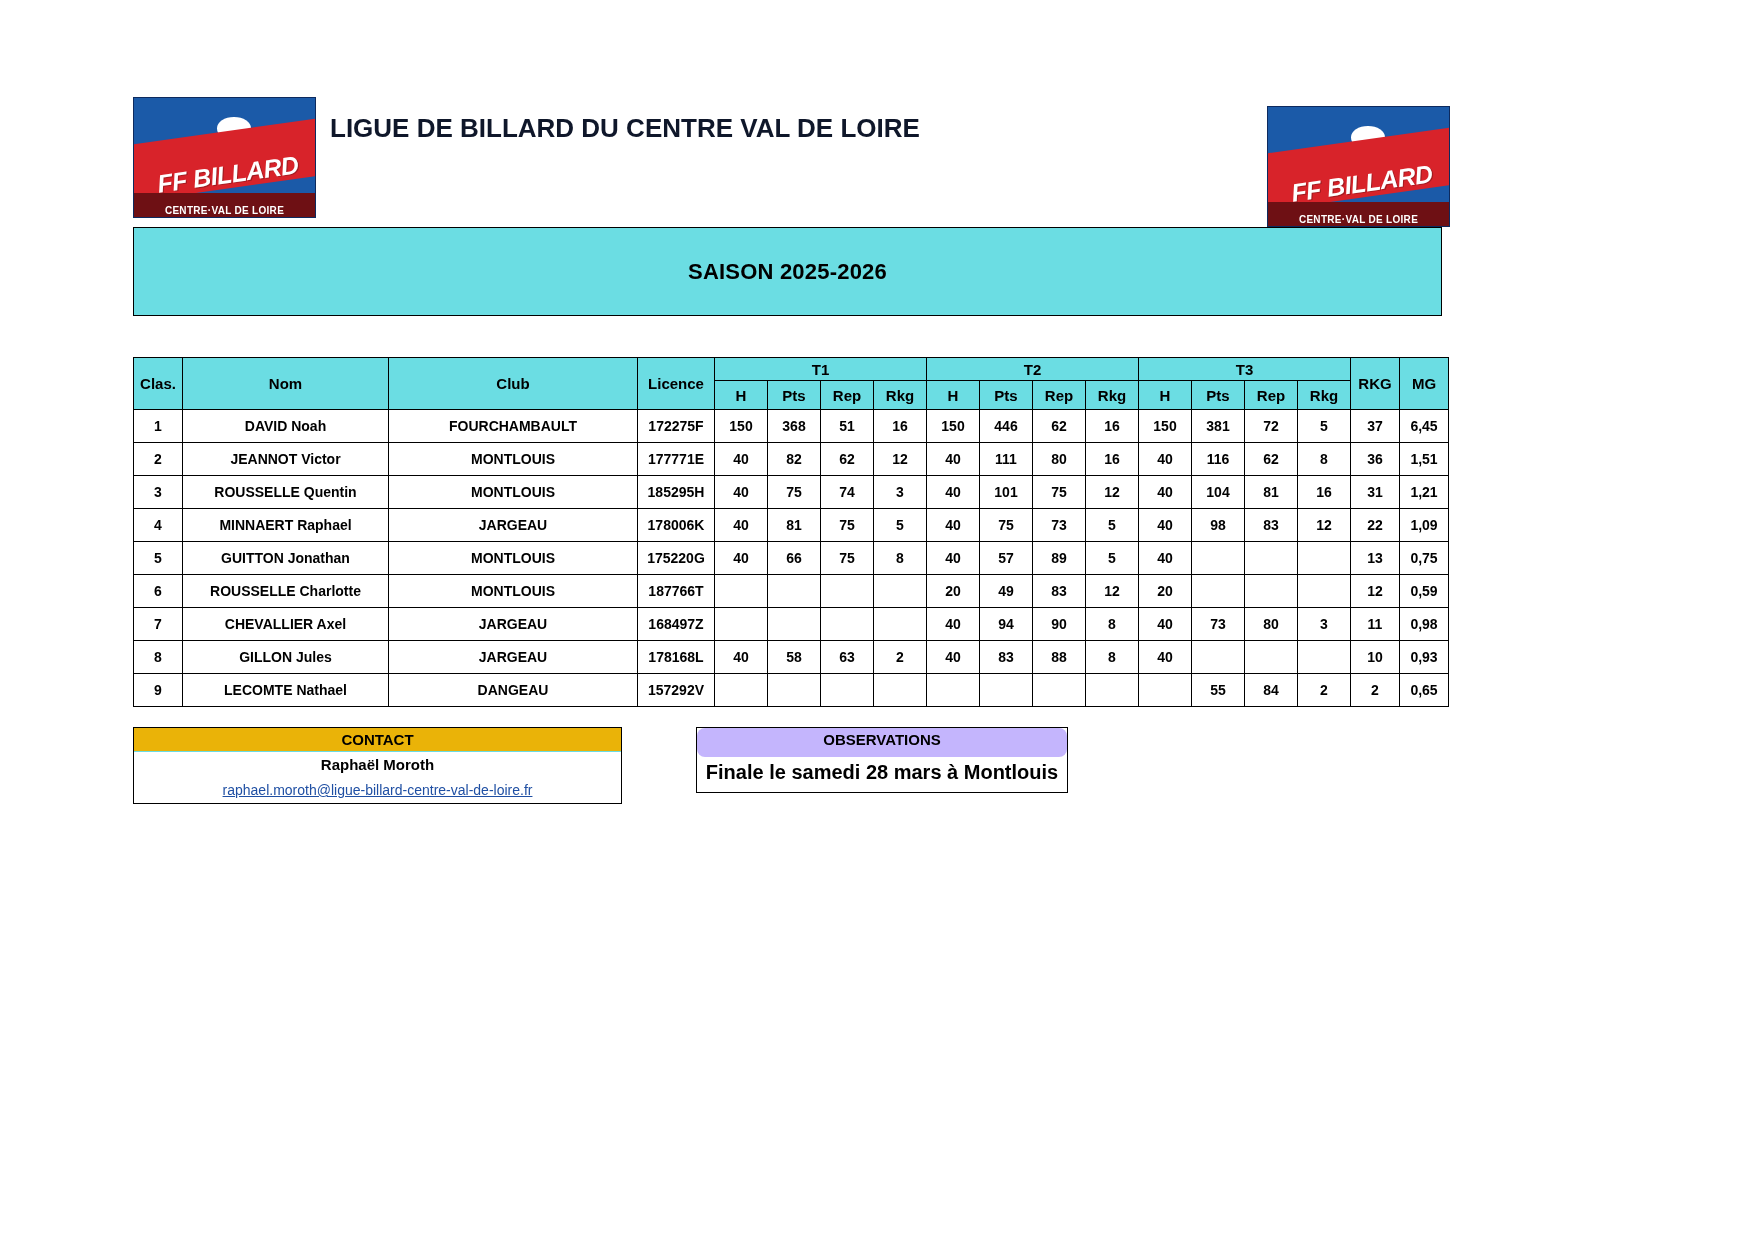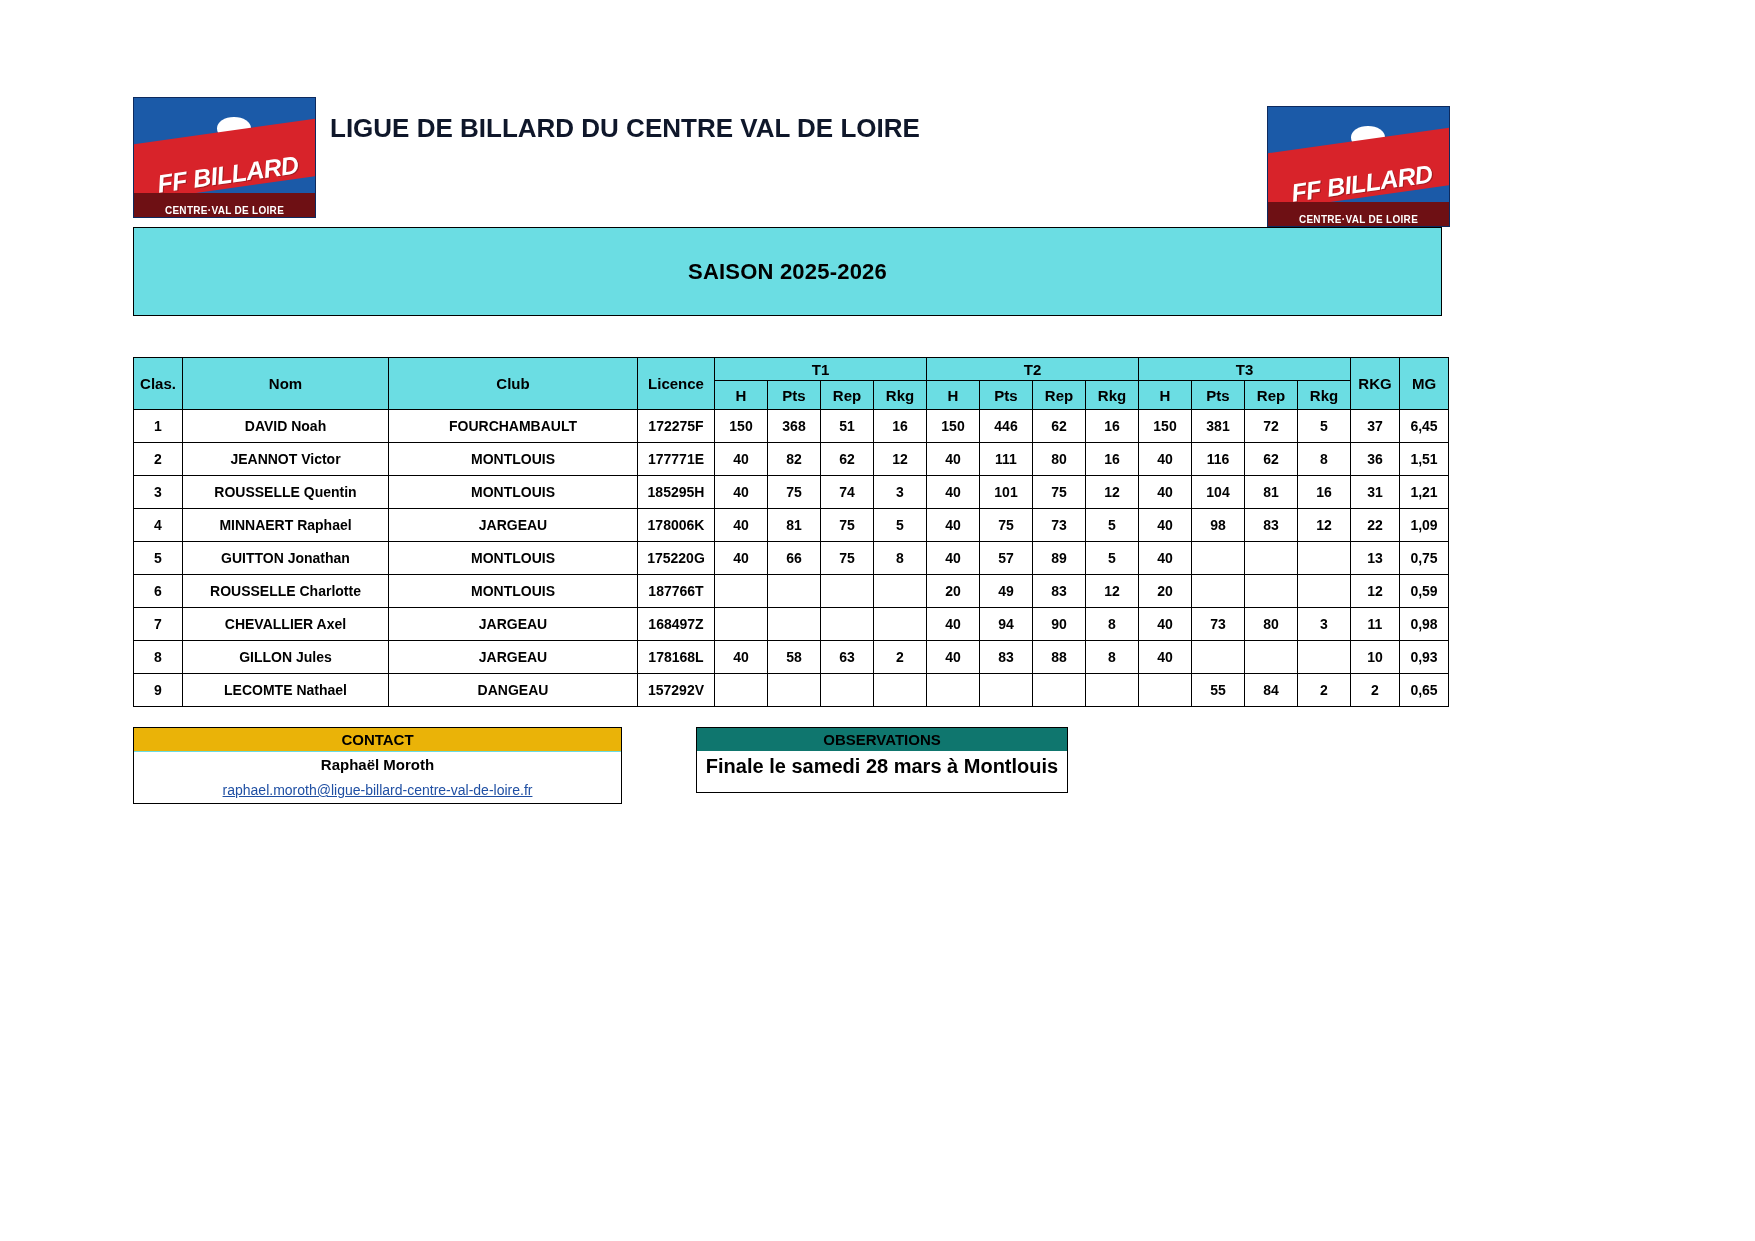--- a/index.html
+++ b/index.html
@@ -238,26 +238,27 @@
     position: absolute;
     left: 696px;
     top: 727px;
     width: 372px;
     height: 66px;
     border: 1px solid #000000;
     box-sizing: border-box;
     background: #ffffff;
   }
   .obs-box .ob-head {
-    background: #0f766e;
+    background: #c4b5fd;
     text-align: center;
     font-weight: bold;
     font-size: 15px;
-    height: 23px;
+    height: 29px;
     line-height: 23px;
+    border-radius: 8px;
   }
   .obs-box .ob-text {
     text-align: center;
     font-weight: bold;
     font-size: 20px;
     height: 30px;
     line-height: 30px;
   }
 </style>
 </head>

